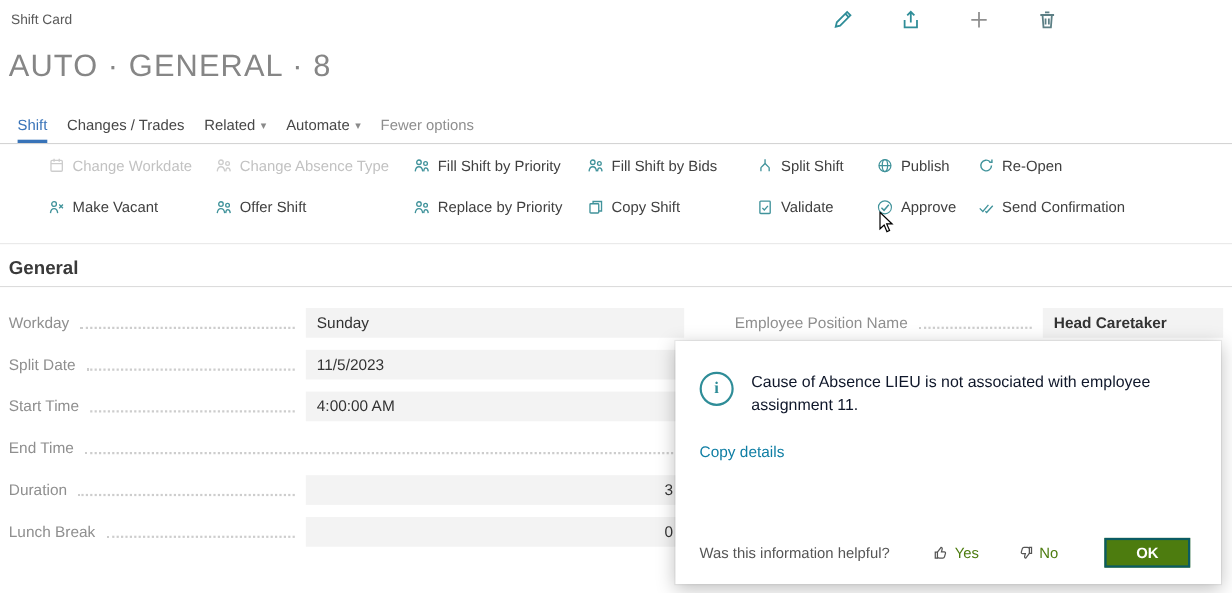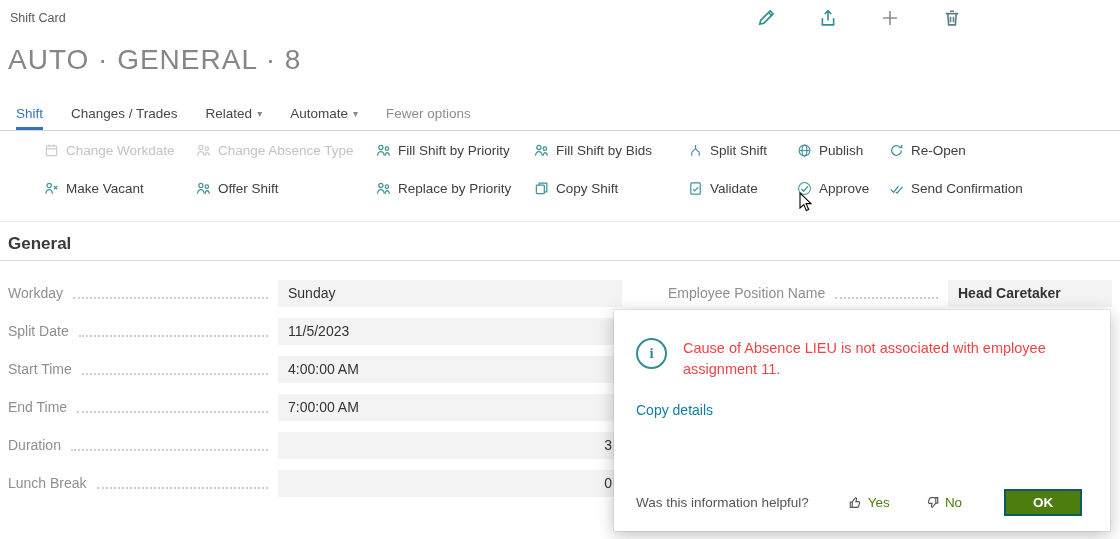--- a/index.html
+++ b/index.html
@@ -5,21 +5,21 @@
   html,body{margin:0;padding:0;background:#fff;}
   #app{position:relative;width:1120px;height:539px;background:#fff;overflow:hidden;
        font-family:"Liberation Sans",sans-serif;color:#333;}
   
   .caption{position:absolute;left:10px;top:11px;font-size:12.5px;color:#5a5a5a;}
   .hdr-icons{position:absolute;left:756px;top:8px;display:flex;gap:42px;align-items:center;}
   .hdr-icons .hic{width:20px;height:20px;cursor:pointer;}
   .page-title{position:absolute;left:8px;top:44px;font-size:28px;color:#868686;letter-spacing:1px;}
   
   .tabs{position:absolute;left:0;right:0;top:99px;height:31px;border-bottom:1px solid #d4d4d4;
-        padding-left:16px;display:flex;gap:28px;align-items:stretch;font-size:13.5px;}
+        padding-left:16px;display:flex;gap:18px;align-items:stretch;font-size:13.5px;}
   .tab{display:flex;align-items:center;gap:5px;color:#474747;cursor:pointer;padding-bottom:2px;}
   .tab.active{color:#3873b8;border-bottom:3px solid #3873b8;padding-bottom:0;}
   .tab .caret{font-size:10px;color:#8a8a8a;}
   .tab.muted{color:#8e8e8e;}
   
   .actionbar{position:absolute;left:0;right:0;top:131px;}
   .arow{display:grid;grid-template-columns:152px 180px 158px 154px 109px 92px auto;
         align-items:center;height:38px;padding-left:44px;font-size:13.5px;}
   .action{display:flex;align-items:center;gap:7px;color:#404040;cursor:pointer;white-space:nowrap;}
   .action .aic{width:15px;height:15px;color:#41939b;flex:none;}
@@ -44,21 +44,21 @@
           position:relative;flex:none;cursor:pointer;box-sizing:border-box;}
   .toggle .knob{position:absolute;left:3px;top:2px;width:12px;height:12px;border-radius:50%;background:#7a7a7a;}
   .toggle-slot{width:344px;flex:none;}
   
   .dialog{position:absolute;left:614px;top:310px;width:496px;height:221px;background:#fff;
           box-shadow:0 4px 16px rgba(0,0,0,.25),0 0 0 1px rgba(0,0,0,.06);}
   .dlg-body{display:flex;gap:16px;padding:28px 24px 0 22px;}
   .info-circle{width:27px;height:27px;border:2px solid #2f8d98;border-radius:50%;color:#2f8d98;
                font-size:15px;font-weight:700;display:flex;align-items:center;justify-content:center;flex:none;
                font-family:"Liberation Serif",serif;}
-  .dlg-msg{font-size:14.5px;color:#ef4444;line-height:1.45;max-width:390px;}
+  .dlg-msg{font-size:14.5px;color:#0f172a;line-height:1.45;max-width:390px;}
   .copy-link{margin:22px 0 0 22px;display:inline-block;font-size:14px;color:#0f7ea4;cursor:pointer;}
   .dlg-footer{position:absolute;left:22px;right:28px;bottom:15px;display:flex;align-items:center;gap:35px;}
   .dlg-q{font-size:13.5px;color:#555;margin-right:4px;}
   .fb{display:flex;align-items:center;gap:5px;font-size:13.5px;color:#4d7c0f;cursor:pointer;}
   .fb .tic{width:15px;height:15px;color:#555;}
   .ok-btn{margin-left:auto;width:78px;height:27px;background:#4d7c0f;border:2px solid #0a5b64;
           color:#fff;font-size:13.5px;font-weight:600;display:flex;align-items:center;justify-content:center;
           box-sizing:border-box;cursor:pointer;}
   
   .cursor{position:absolute;left:799px;top:192px;width:16px;height:22px;pointer-events:none;}
@@ -281,21 +281,20 @@
         <div class="fvalue">11/5/2023</div>
       </div>
       <div class="frow">
         <span class="flabel">Start Time</span>
         <span class="leader"></span>
         <div class="fvalue">4:00:00 AM</div>
       </div>
       <div class="frow">
         <span class="flabel">End Time</span>
         <span class="leader"></span>
-        <div class="fvalue">7:00:00 AM</div>
       </div>
       <div class="frow">
         <span class="flabel">Duration</span>
         <span class="leader"></span>
         <div class="fvalue num">3</div>
       </div>
       <div class="frow">
         <span class="flabel">Lunch Break</span>
         <span class="leader"></span>
         <div class="fvalue num">0</div>

